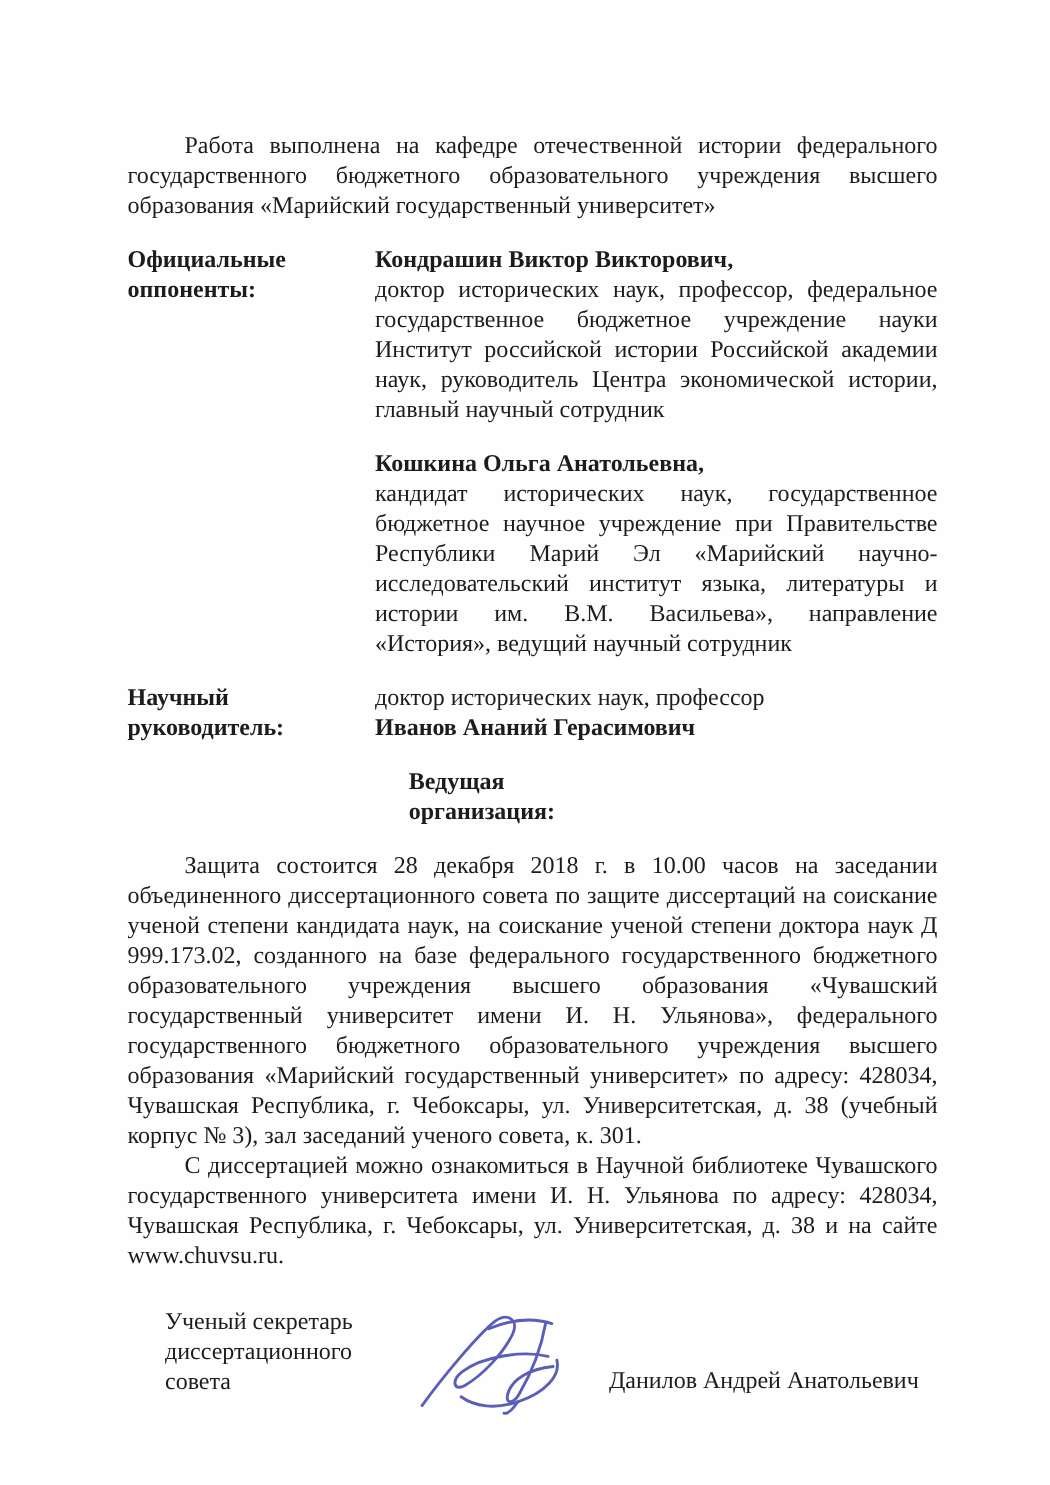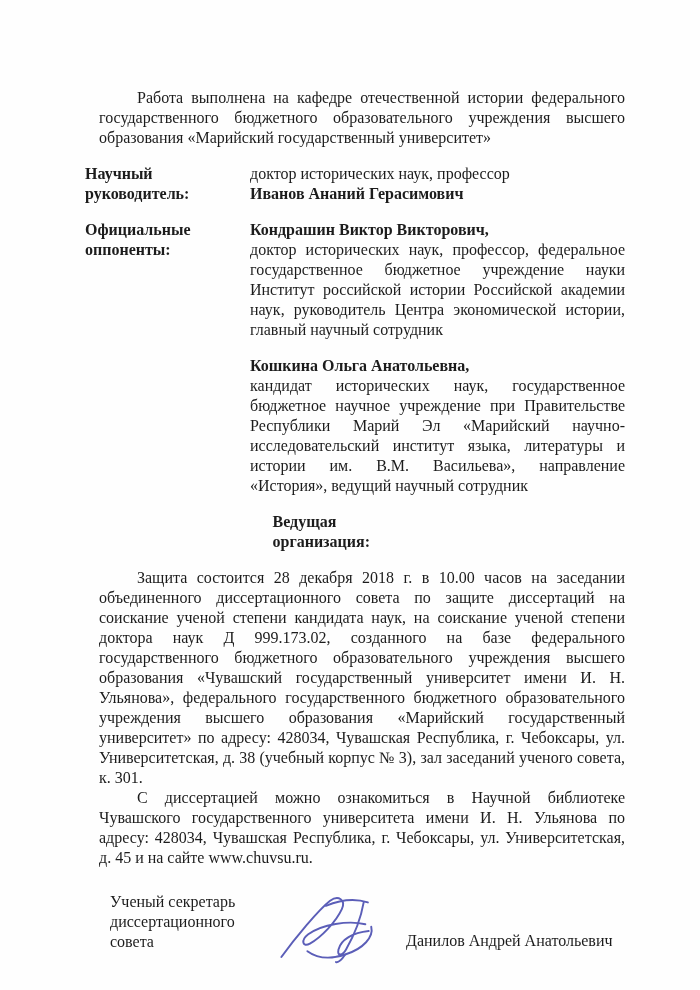--- a/index.html
+++ b/index.html
@@ -17,21 +17,21 @@
   .content {
     position: absolute;
     left: 85px;
     top: 88px;
     width: 540px;
   }
   .para {
     margin: 0;
     text-align: justify;
   }
-  .indent { text-indent: 38px; margin-left: 14px; }
+  .indent { text-indent: 38px; }
   .mb16 { margin-bottom: 16px; }
   .mb20 { margin-bottom: 20px; justify-content: center; }
   .row {
     display: flex;
     margin-bottom: 16px;
   }
   .label {
     width: 165px;
     flex: 0 0 165px;
     font-weight: bold;
@@ -64,48 +64,48 @@
 </style>
 </head>
 <body>
 
 <div class="page">
   <div class="content">
 
     <p class="para indent mb16">Работа выполнена на кафедре отечественной истории федерального государственного бюджетного образовательного учреждения высшего образования «Марийский государственный университет»</p>
 
     <div class="row">
-      <div class="label">Научный руководитель:</div>
-      <div class="cell">
-        <div>доктор исторических наук, профессор</div>
-        <div class="bold">Иванов Ананий Герасимович</div>
-      </div>
-    </div>
-
-    <div class="row">
       <div class="label">Официальные оппоненты:</div>
       <div class="cell">
         <div>
           <div class="opp-name">Кондрашин Виктор Викторович,</div>
           <div class="para">доктор исторических наук, профессор, федеральное государственное бюджетное учреждение науки Институт российской истории Российской академии наук, руководитель Центра экономической истории, главный научный сотрудник</div>
         </div>
         <div class="opponent-second">
           <div class="opp-name">Кошкина Ольга Анатольевна,</div>
           <div class="para">кандидат исторических наук, государственное бюджетное научное учреждение при Правительстве Республики Марий Эл «Марийский научно-исследовательский институт языка, литературы и истории им. В.М. Васильева», направление «История», ведущий научный сотрудник</div>
         </div>
       </div>
     </div>
 
+    <div class="row">
+      <div class="label">Научный руководитель:</div>
+      <div class="cell">
+        <div>доктор исторических наук, профессор</div>
+        <div class="bold">Иванов Ананий Герасимович</div>
+      </div>
+    </div>
+
     <div class="row mb20">
       <div class="label">Ведущая организация:</div>
     </div>
 
     <p class="para indent">Защита состоится 28 декабря 2018 г. в 10.00 часов на заседании объединенного диссертационного совета по защите диссертаций на соискание ученой степени кандидата наук, на соискание ученой степени доктора наук Д 999.173.02, созданного на базе федерального государственного бюджетного образовательного учреждения высшего образования «Чувашский государственный университет имени И. Н. Ульянова», федерального государственного бюджетного образовательного учреждения высшего образования «Марийский государственный университет» по адресу: 428034, Чувашская Республика, г. Чебоксары, ул. Университетская, д. 38 (учебный корпус № 3), зал заседаний ученого совета, к. 301.</p>
 
-    <p class="para indent">С диссертацией можно ознакомиться в Научной библиотеке Чувашского государственного университета имени И. Н. Ульянова по адресу: 428034, Чувашская Республика, г. Чебоксары, ул. Университетская, д. 45 и на сайте www.chuvsu.ru.</p>
+    <p class="para indent">С диссертацией можно ознакомиться в Научной библиотеке Чувашского государственного университета имени И. Н. Ульянова по адресу: 428034, Чувашская Республика, г. Чебоксары, ул. Университетская, д. 38 и на сайте www.chuvsu.ru.</p>
 
 
     <div class="sig-section">
       <div class="sig-role">
         <div>Ученый секретарь</div>
         <div>диссертационного совета</div>
       </div>
       <svg class="sig-svg" viewBox="0 0 150 82" fill="none" stroke="#5b5eb8" stroke-width="2.3" stroke-linecap="round" stroke-linejoin="round">
         <path d="M4,72 C20,50 48,16 62,5 C72,-2 81,4 76,15 C69,30 52,48 38,56 C29,61 27,52 36,45 C52,33 84,28 104,33"></path>
         <path d="M57,11 C74,4 92,2 107,7"></path>

